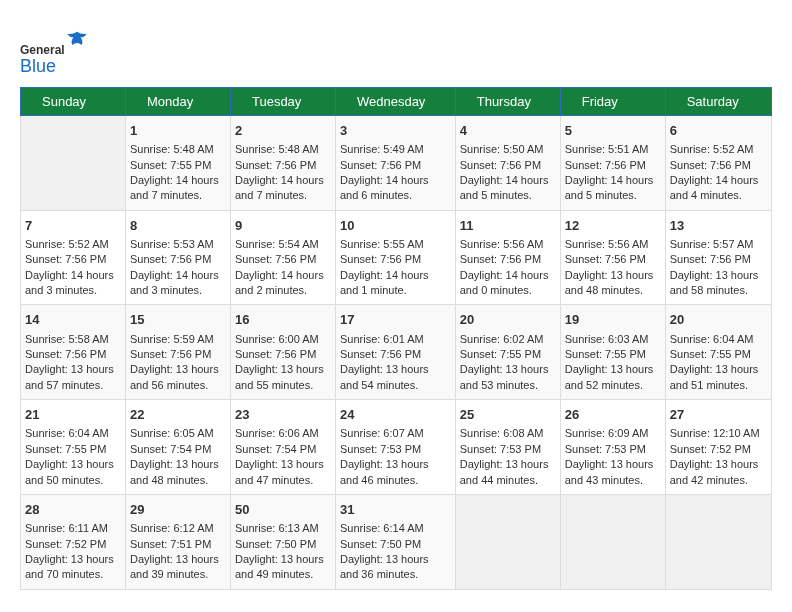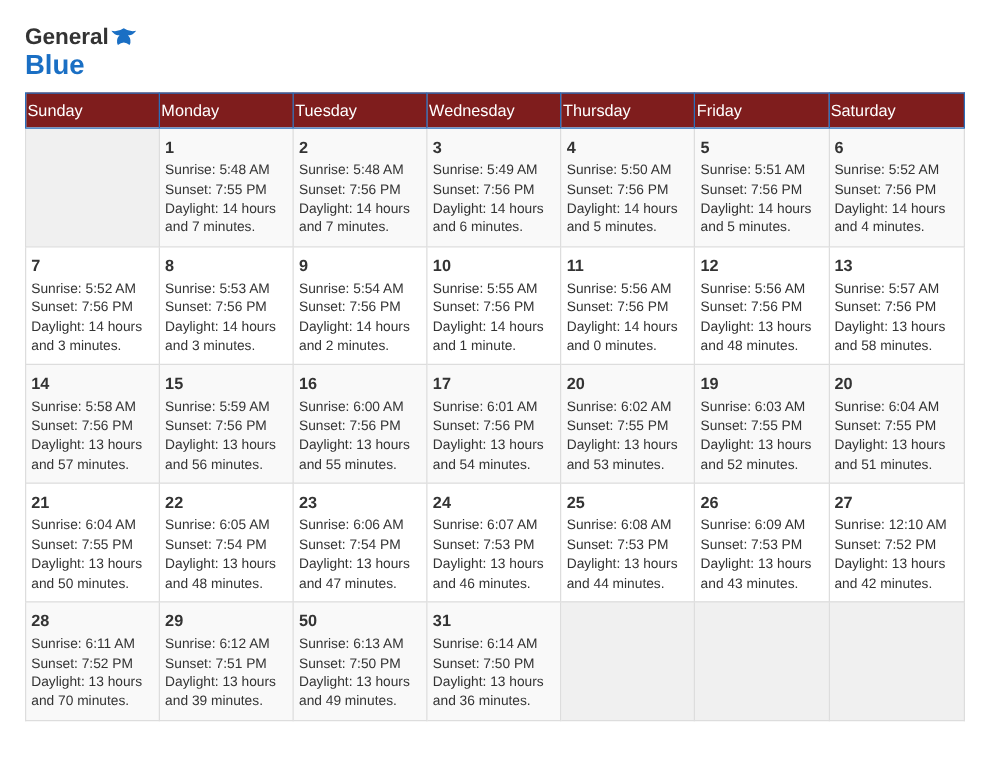--- a/index.html
+++ b/index.html
@@ -15,50 +15,51 @@
       align-items: flex-start;
       justify-content: space-between;
       margin-bottom: 10px;
     }
     .logo {
       display: flex;
       align-items: center;
       gap: 2px;
     }
     .logo-text-general {
-      font-size: 18px;
+      font-size: 12px;
       font-weight: bold;
       color: #333;
+      margin-top: 24px;
     }
     .logo-text-blue {
-      font-size: 22px;
-      font-weight: bold;
+      font-size: 18px;
+      font-weight: normal;
       color: #1a6fc4;
     }
     .title-block {
       text-align: right;
     }
     .title-month {
       font-size: 36px;
       color: #333;
       font-weight: normal;
     }
     .title-location {
       font-size: 16px;
       color: #555;
     }
     table {
       width: 100%;
       border-collapse: collapse;
       font-size: 11px;
     }
     thead tr th {
-      background-color: #7f1d1d;
+      background-color: #15803d;
       color: #fff;
-      padding: 6px 1px;
+      padding: 6px 21px;
       text-align: left;
       font-size: 13px;
       font-weight: normal;
       border: 1px solid #2a6ebb;
     }
     tbody tr {
       border-bottom: 1px solid #ccc;
     }
     tbody tr td {
       vertical-align: top;

